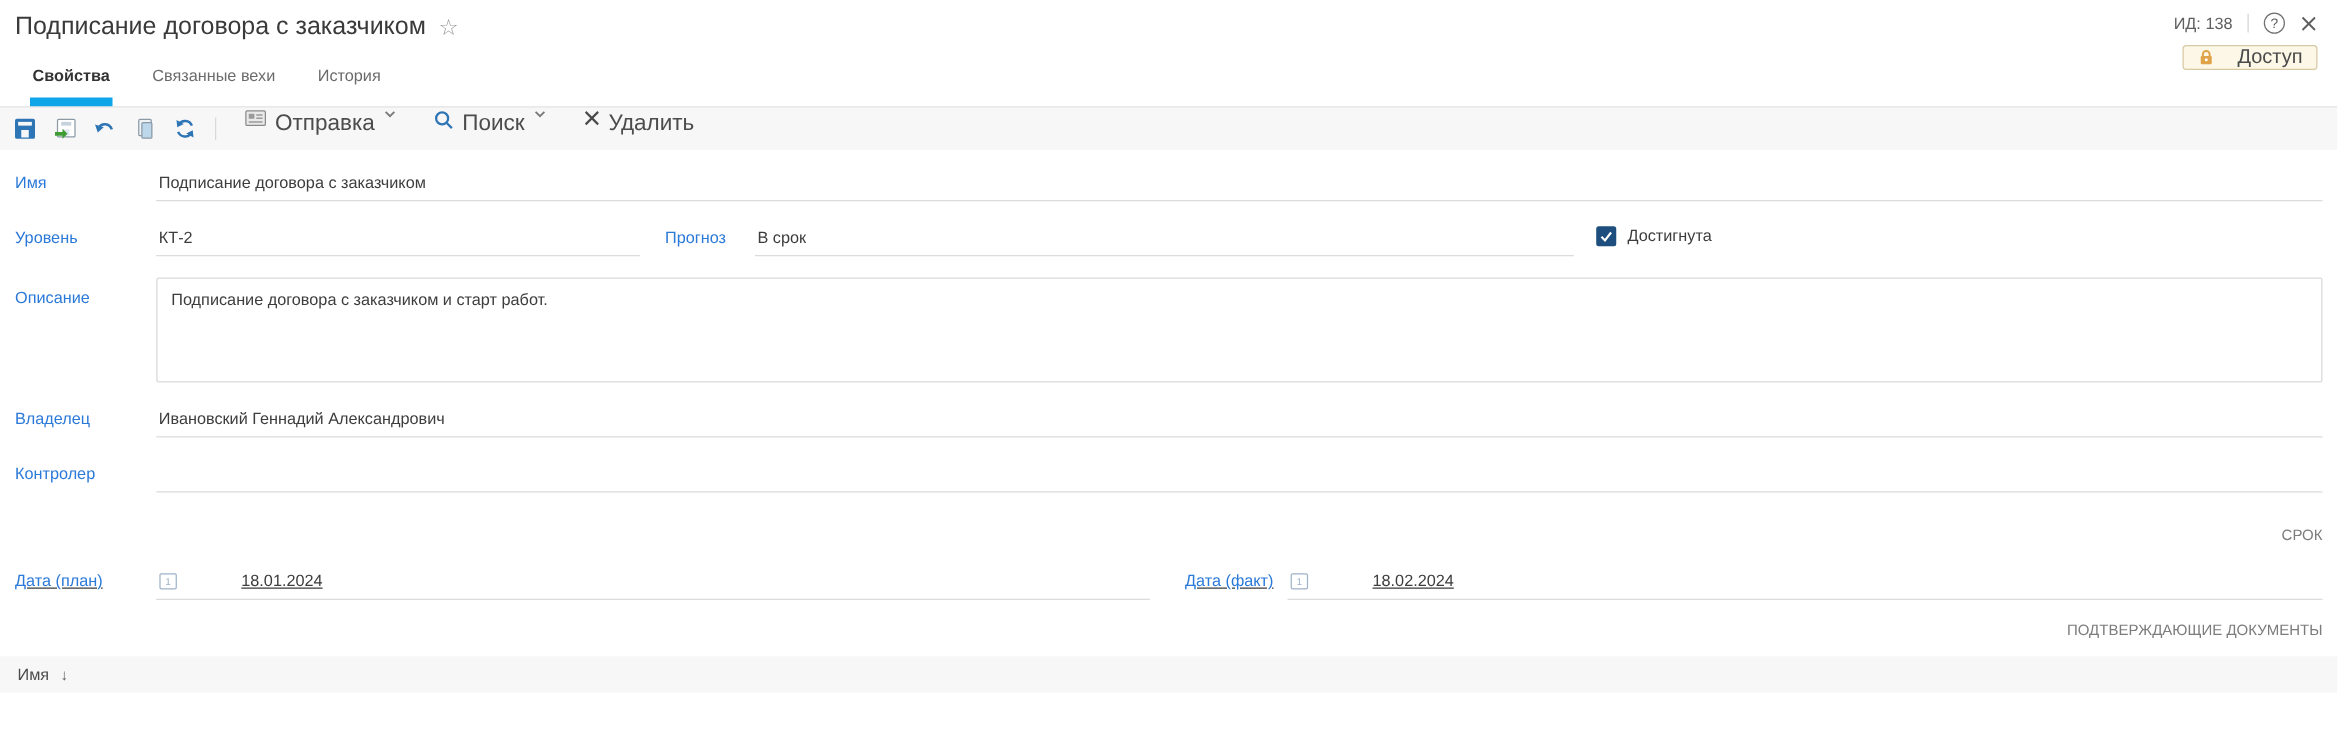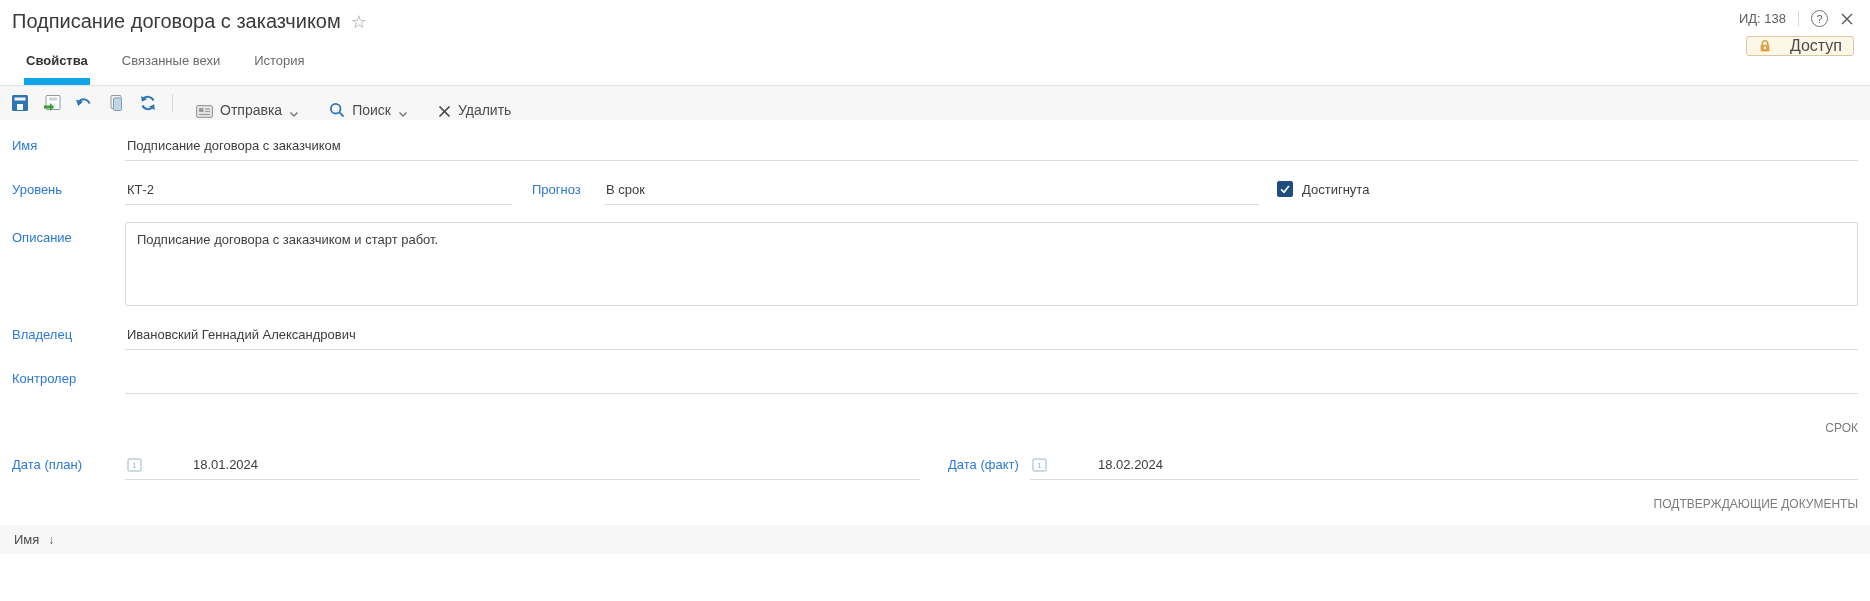--- a/index.html
+++ b/index.html
@@ -26,45 +26,45 @@
   .tab.active { color:#333; font-weight:bold; border-bottom:7px solid #0ea5e9; }
   .access-btn { position:absolute; top:36px; right:16px; display:flex; align-items:center; gap:18px;
                 background:#fcf7e6; border:1px solid #d8c9a4; border-radius:3px;
                 padding:0 11px; font-size:16px; color:#4a4a4a; cursor:pointer; }
 
   
   .toolbar { margin-top:0; border-top:1px solid #e4e4e4; background:#f7f7f7; height:35px;
              display:flex; align-items:center; padding-left:4px; }
   .tb-icon-btn { width:32px; height:30px; display:flex; align-items:center; justify-content:center; cursor:pointer; }
   .tb-div { width:1px; height:18px; background:#d9d9d9; margin:0 8px; }
-  .tb-text-btn { display:flex; align-items:flex-end; gap:7px; padding:0 15px; height:30px;
-                 font-size:14px; color:#4c4c4c; cursor:pointer; }
+  .tb-text-btn { display:flex; align-items:flex-start; gap:7px; padding:0 15px; height:30px;
+                 font-size:18px; color:#4c4c4c; cursor:pointer; }
 
   
   .form { padding:14px 12px 0 12px; }
   .form-row { display:flex; align-items:flex-start; margin-bottom:17px; }
   .f-label { width:113px; flex-shrink:0; color:#2b79d8; font-size:13px; padding-top:4px; }
   .f-input { border-bottom:1px solid #dcdcdc; padding:4px 2px 7px 2px; font-size:13px;
              color:#3d3d3d; min-height:27px; cursor:text; }
   .w-full { flex:1; }
   .w-level { width:387px; }
   .lbl-forecast { margin-left:20px; width:72px; }
   .w-forecast { width:655px; }
-  .checkbox-wrap { display:flex; align-items:center; gap:9px; margin-left:18px; padding-top:3px; cursor:pointer; }
+  .checkbox-wrap { display:flex; gap:9px; margin-left:18px; padding-top:3px; cursor:pointer; }
   .checkbox { width:16px; height:16px; border:1px solid #9fb0bf; border-radius:2px; background:#fff;
               display:flex; align-items:center; justify-content:center; }
   .checkbox.checked { background:#1d4e7d; border-color:#1d4e7d; }
   .checkbox svg { display:none; }
   .checkbox.checked svg { display:block; }
   .checkbox-label { font-size:13px; color:#3d3d3d; }
   .textarea { flex:1; border:1px solid #d9d9d9; border-radius:2px; height:84px;
               padding:9px 11px; font-size:13px; color:#3d3d3d; cursor:text; }
 
   .section-title { padding:0 12px; margin-top:27px; font-size:12px; color:#7c7c7c;text-align:right; }
-  .date-row { margin-top:18px; }
+  .date-row { margin-top:18px;text-decoration:underline; }
   .date-field { display:flex; align-items:center; gap:9px; }
   .w-plan { width:795px; }
   .lbl-fact { margin-left:28px; width:82px; }
   .date-val { font-size:13px; color:#3d3d3d;margin-left:42px; }
 
   
   .docs { margin-top:14px; }
   .tbl-head { background:#f7f7f7; display:flex; align-items:center; gap:9px;
               padding:7px 14px; font-size:13px; color:#4c4c4c; }
   .sort-arrow { font-size:12px; color:#5f5f5f; cursor:pointer; }

